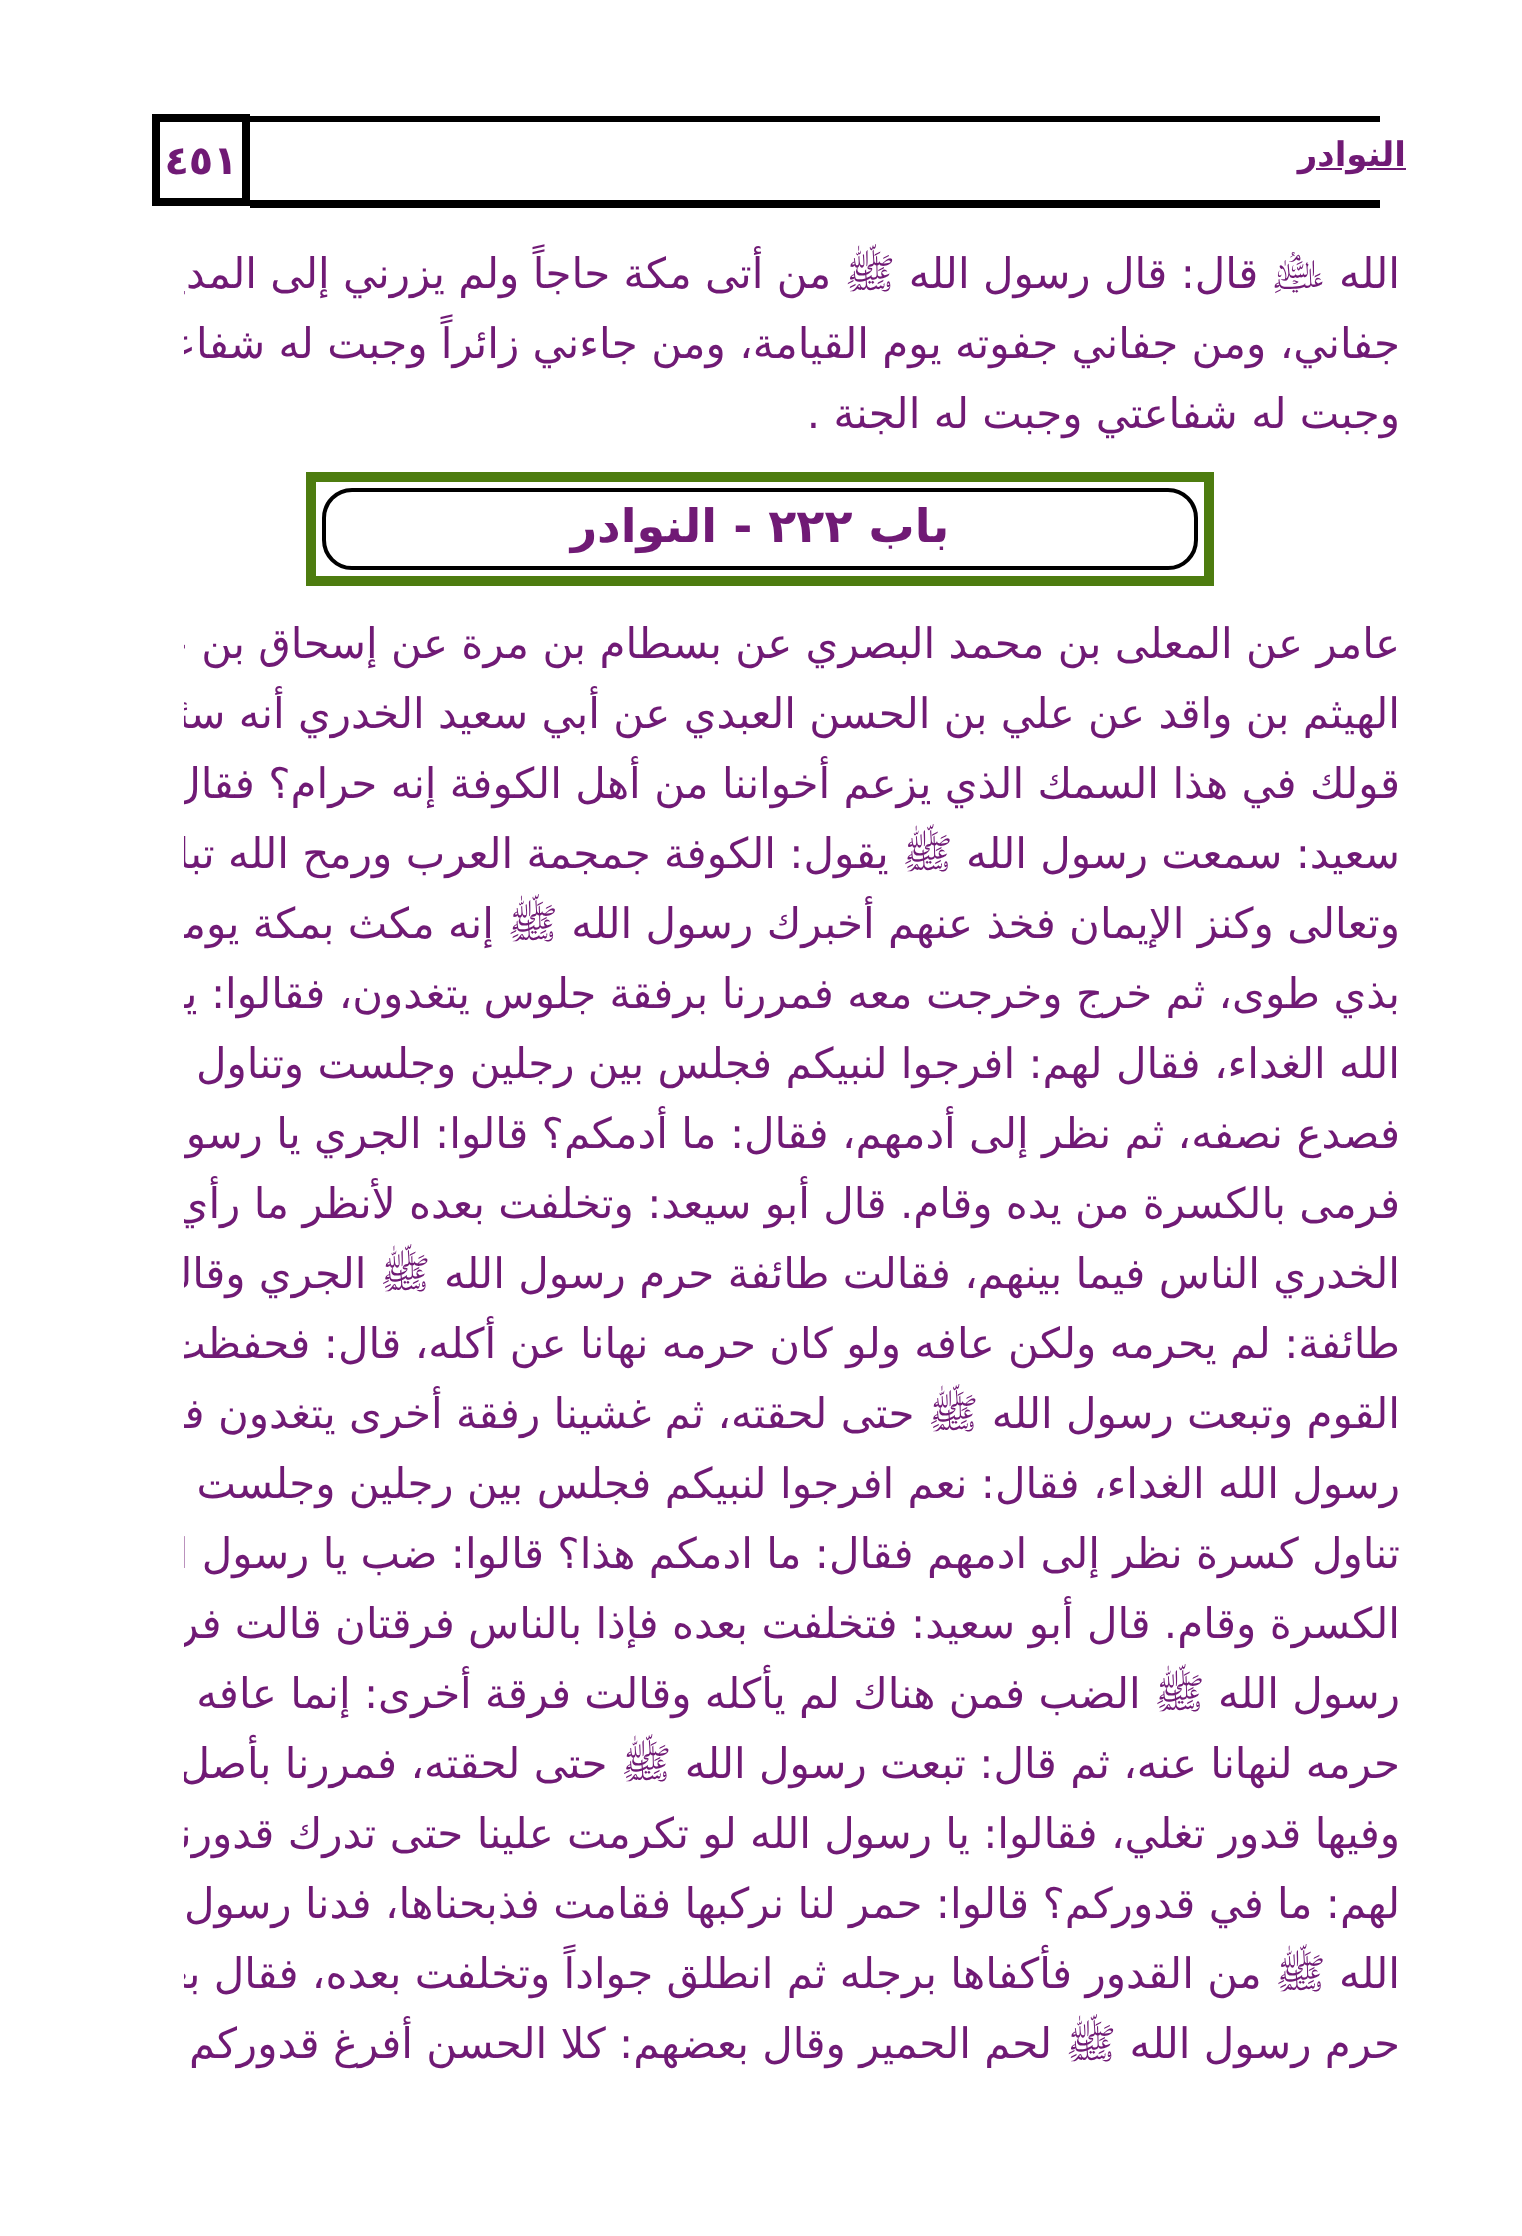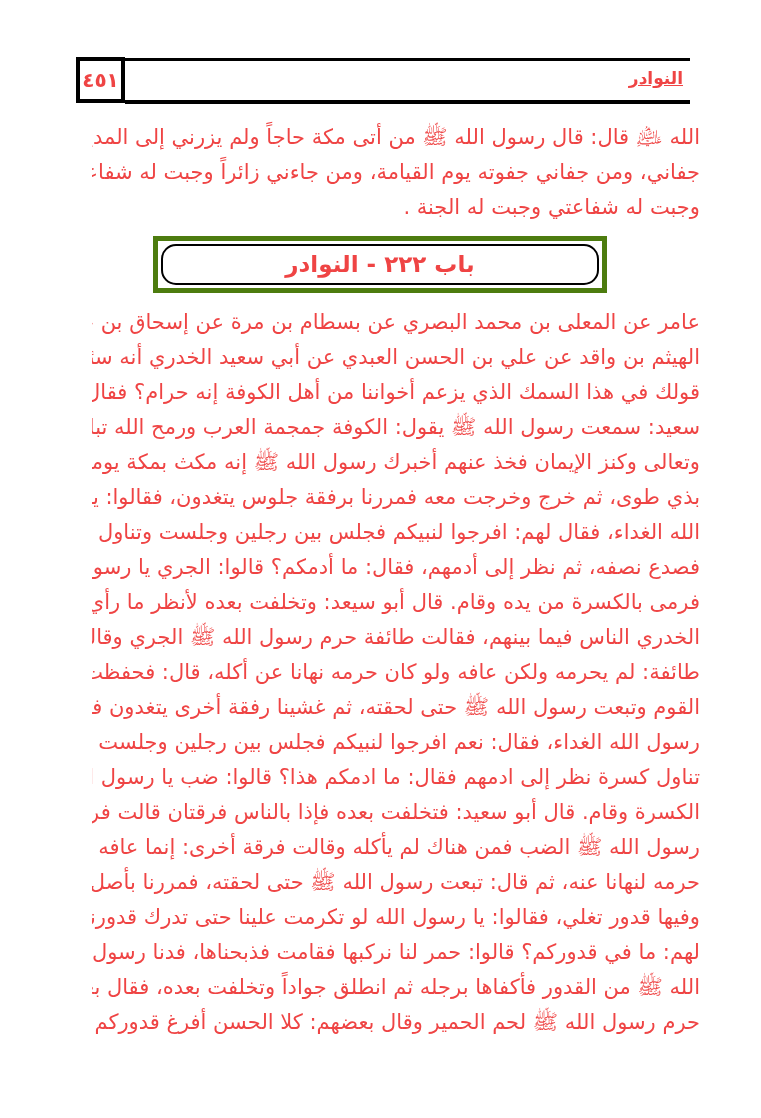--- a/index.html
+++ b/index.html
@@ -6,21 +6,21 @@
     margin: 0;
     padding: 0;
     background: #e8e8e8;
   }
   .page {
     position: relative;
     width: 761px;
     height: 1118px;
     margin: 0 auto;
     background: #ffffff;
-    color: #ef4444;
+    color: #701a75;
     font-family: "DejaVu Sans", sans-serif;
     overflow: hidden;
   }
 
   
   .page-number-box {
     position: absolute;
     left: 76px;
     top: 57px;
     width: 41px;
@@ -45,21 +45,21 @@
   .rule-bottom {
     position: absolute;
     left: 125px;
     top: 100px;
     width: 565px;
     height: 4px;
     background: #000;
   }
   .running-title {
     position: absolute;
-    right: 78px;
+    right: 58px;
     top: 68px;
     direction: rtl;
     font-size: 17px;
     font-weight: bold;
     letter-spacing: 0.5px;
     text-decoration: underline;
   }
 
   
   .content {

